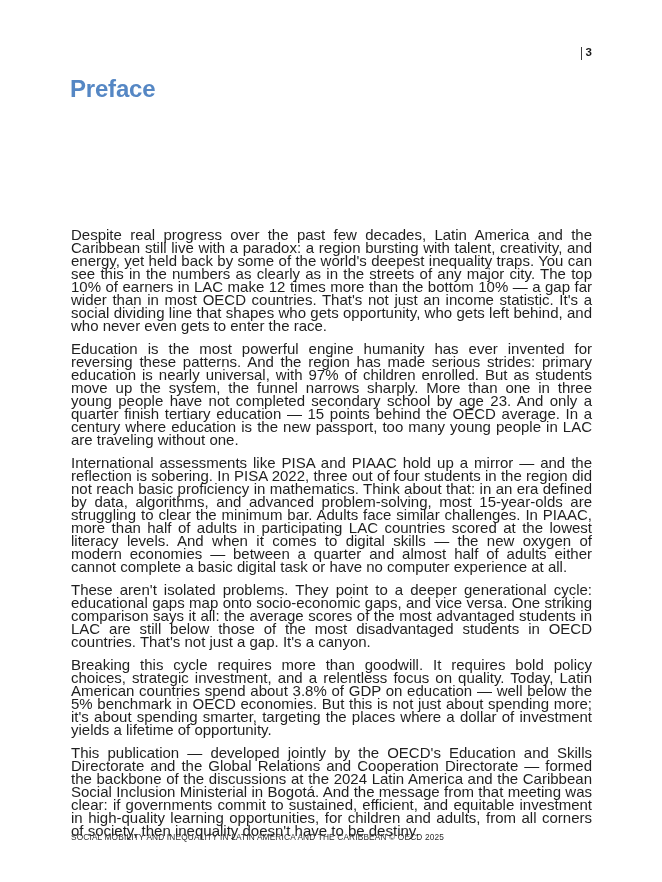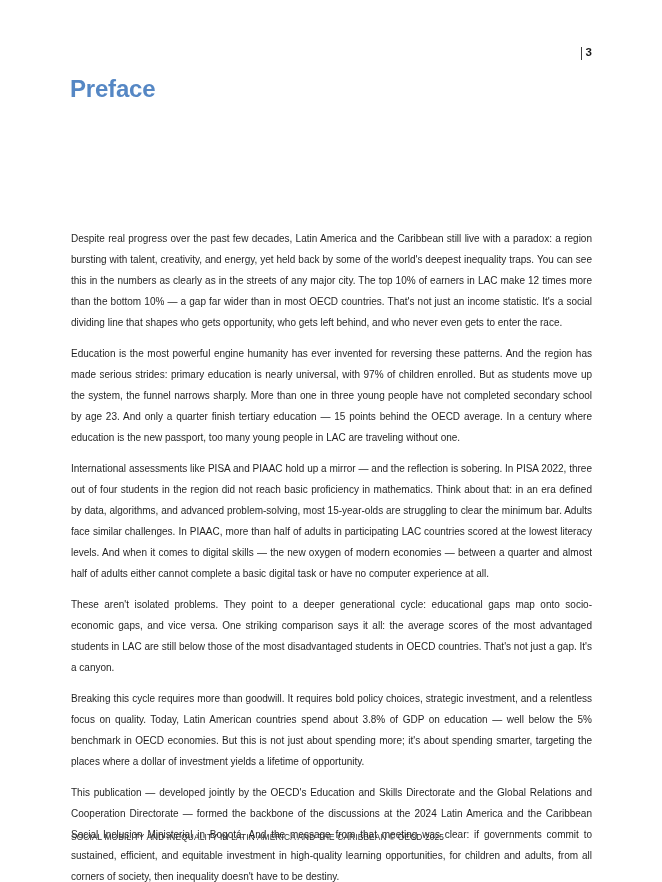--- a/index.html
+++ b/index.html
@@ -63,22 +63,22 @@
   
   .body-column {
     position: absolute;
     top: 228px;
     left: 71px;
     width: 521px;
   }
 
   .body-paragraph {
     margin: 0 0 10px 0;
-    font-size: 10px;
-    line-height: 21px;
+    font-size: 15px;
+    line-height: 13px;
     color: #1f1f1f;
     text-align: justify;
     text-justify: inter-word;
     hyphens: none;
   }
 
   .body-paragraph:last-child {
     margin-bottom: 0;
   }
 

